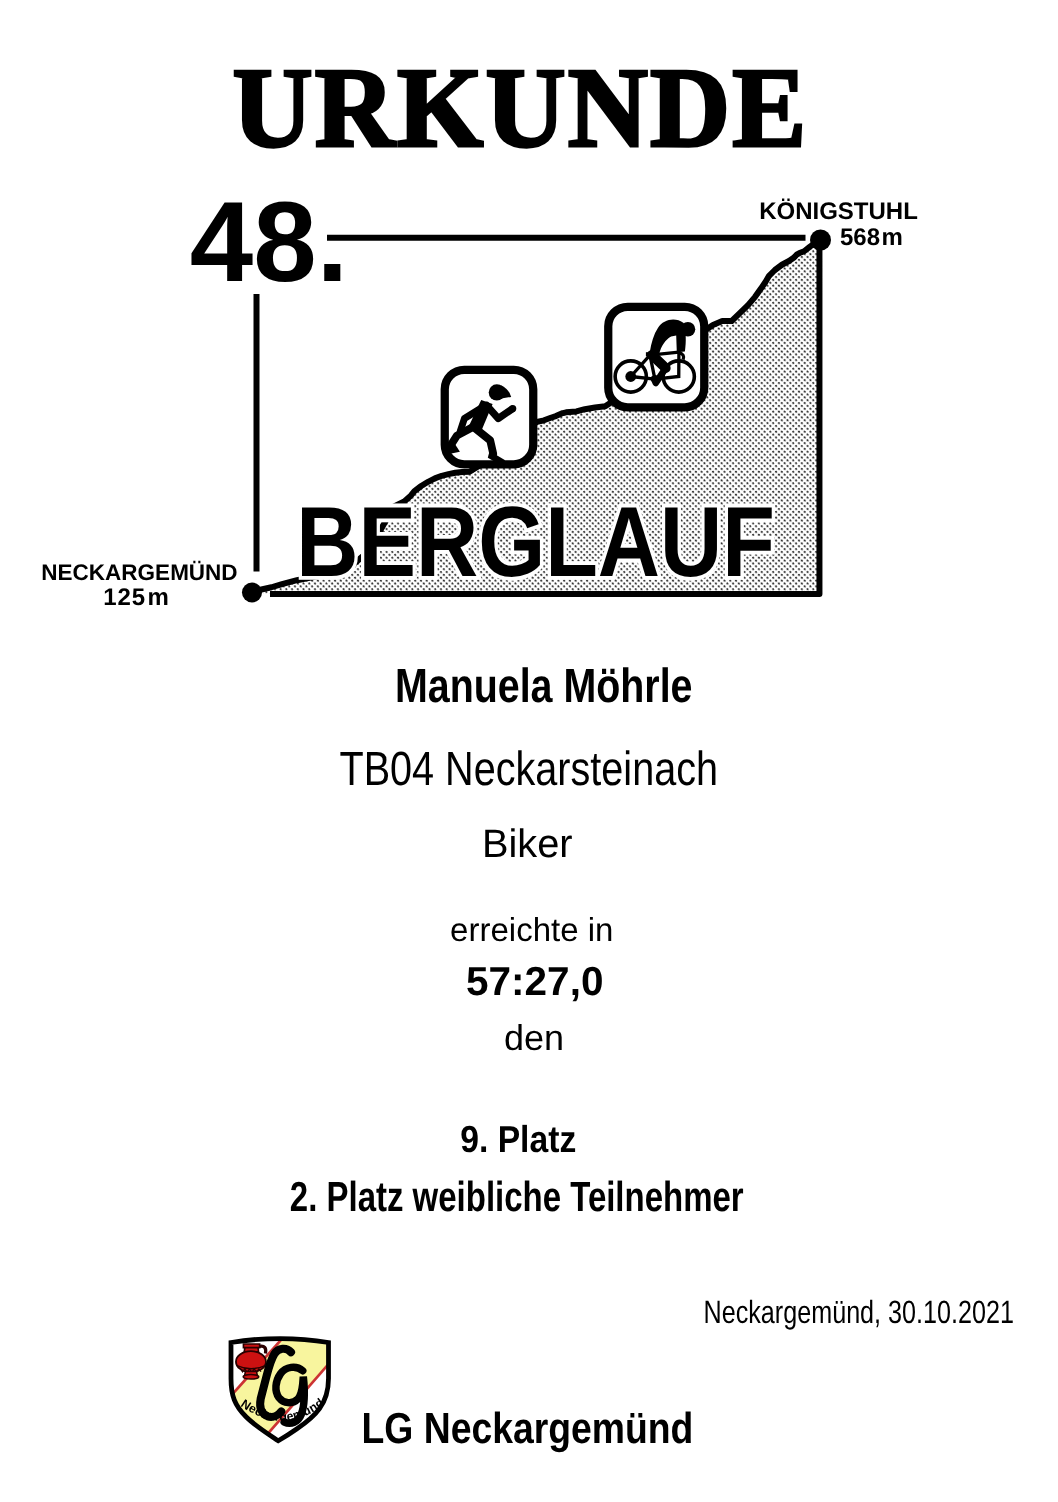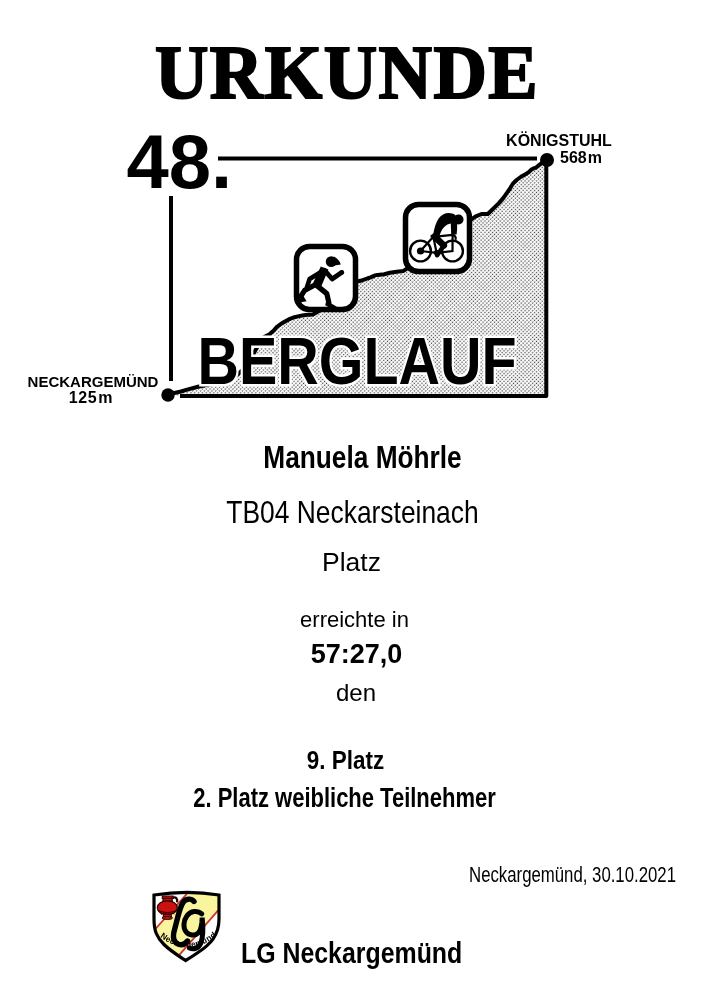--- a/index.html
+++ b/index.html
@@ -87,21 +87,21 @@
     </g>
   </g>
 
   <text x="0" y="0" font-size="66.5" font-weight="bold" stroke="#fff" stroke-width="5" paint-order="stroke" fill="#000" transform="translate(197.5,264) scale(0.864,1)">BERGLAUF</text>
 </svg>
 
 <div class="ctr" style="left:10px;top:441px;font-size:32px;font-weight:bold;transform:scaleX(0.82);">Manuela Möhrle</div>
 
 <div class="ctr" style="left:0px;top:495.5px;font-size:32px;transform:scaleX(0.825);">TB04 Neckarsteinach</div>
 
-<div class="ctr" style="left:-1px;top:549px;font-size:26.5px;">Platz</div>
+<div class="ctr" style="left:-1px;top:549px;font-size:26.5px;">Biker</div>
 
 <div class="ctr" style="left:2px;top:608.5px;font-size:22px;">erreichte in</div>
 
 <div class="ctr" style="left:4px;top:641px;font-size:27px;font-weight:bold;">57:27,0</div>
 
 <div class="ctr" style="left:3.5px;top:681px;font-size:24px;">den</div>
 
 <div class="ctr" style="left:-7px;top:747.5px;font-size:25px;font-weight:bold;transform:scaleX(0.897);">9. Platz</div>
 
 <div class="ctr" style="left:-8.4px;top:784px;font-size:28px;font-weight:bold;transform:scaleX(0.785);">2. Platz weibliche Teilnehmer</div>

